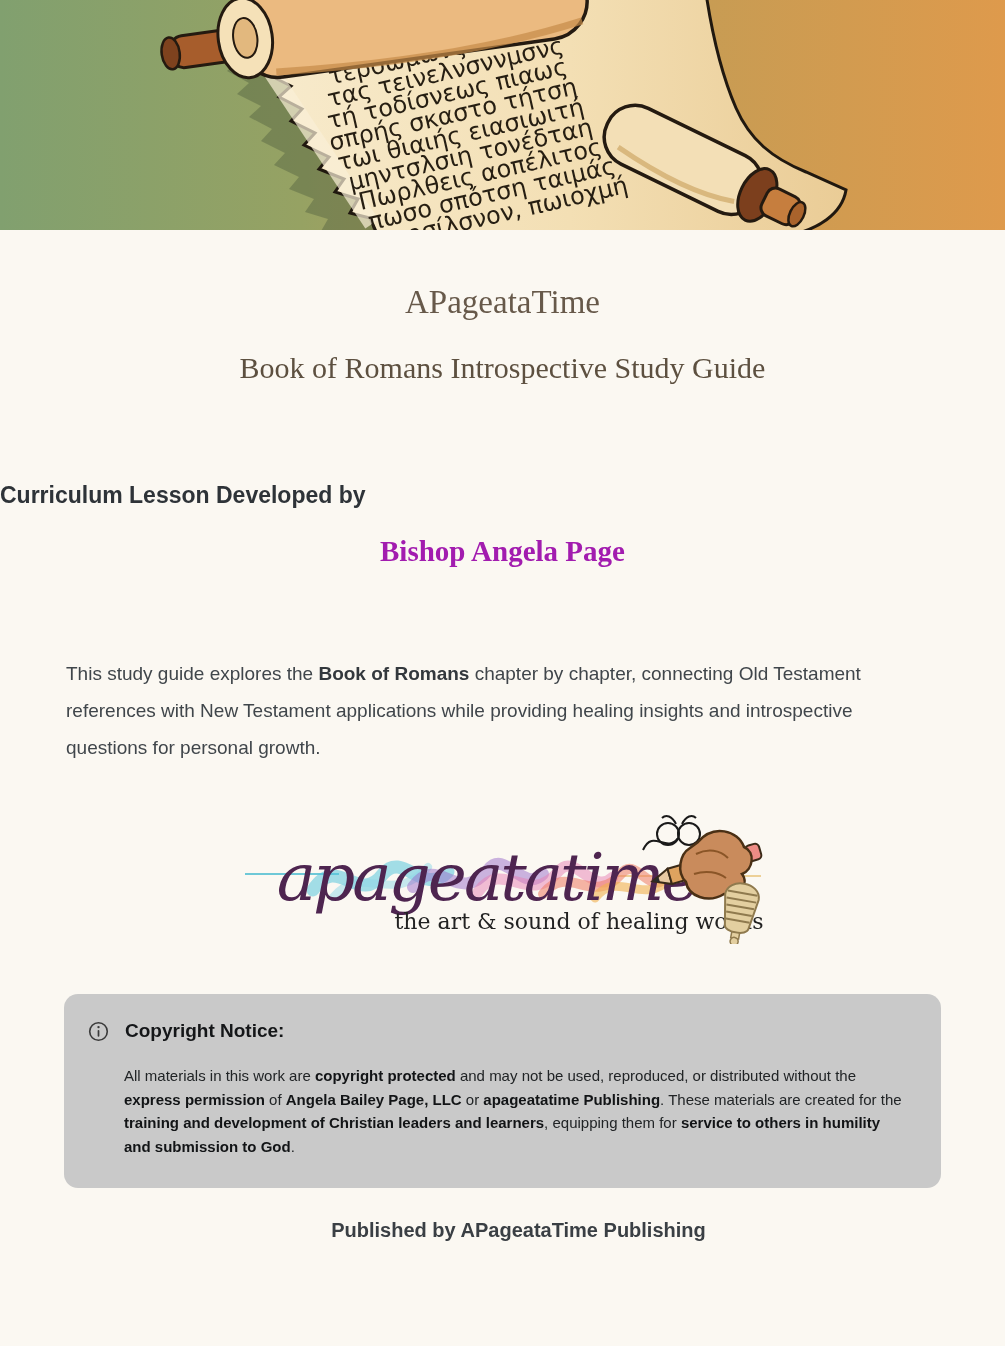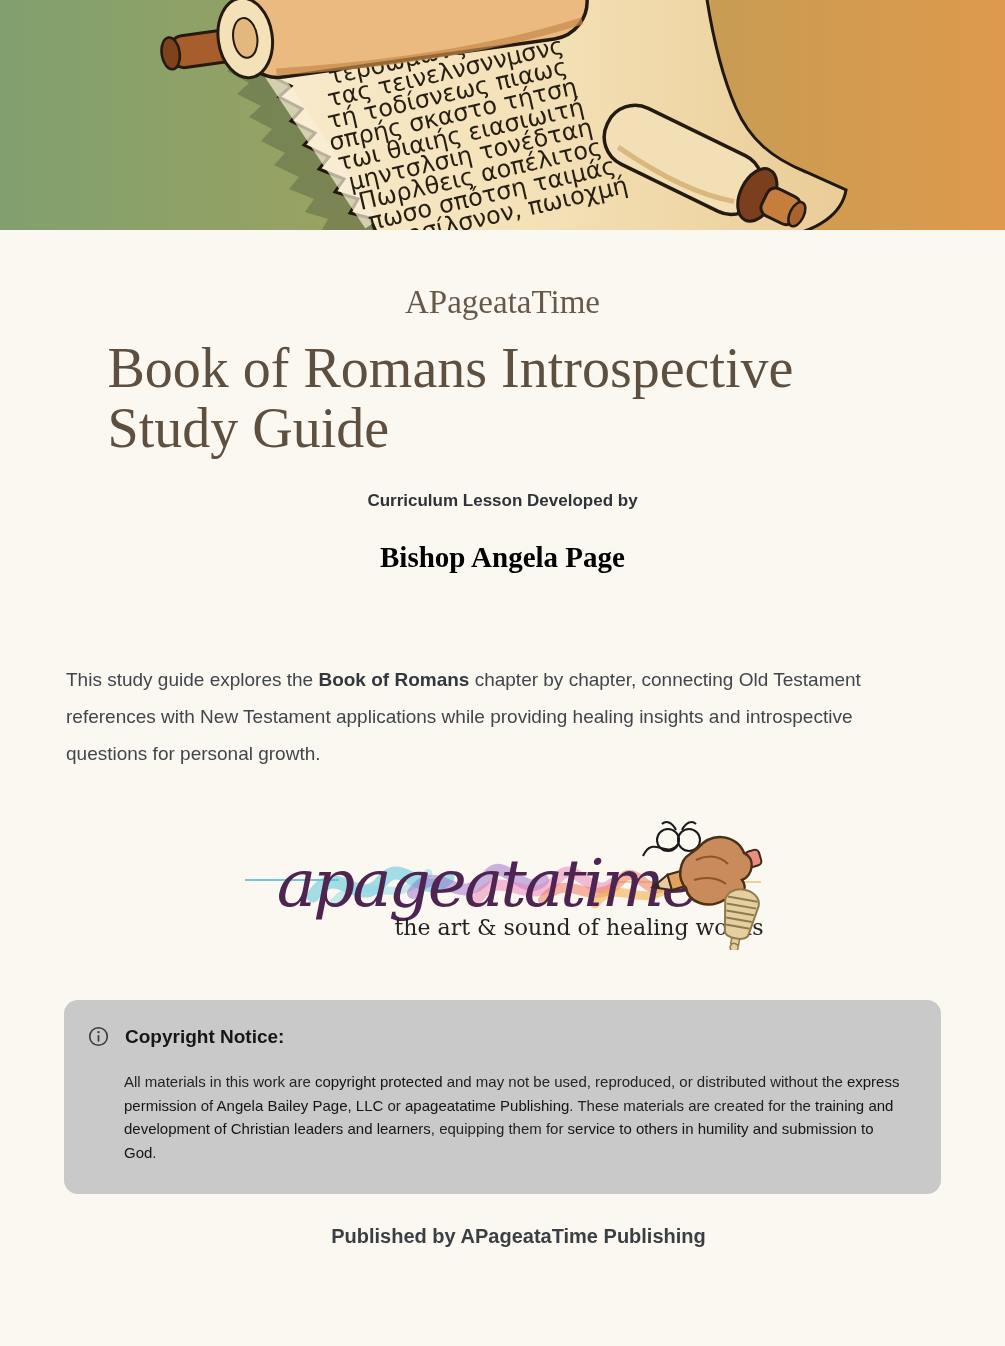--- a/index.html
+++ b/index.html
@@ -9,52 +9,52 @@
     font-family:"Liberation Sans",sans-serif;
     -webkit-font-smoothing:antialiased;
   }
   .banner{width:1005px;height:230px;overflow:hidden;line-height:0;}
   .brand{
     margin-top:52px;text-align:center;
     font-family:"Liberation Serif",serif;
     font-size:33px;line-height:40px;color:#67594A;
   }
   .main-title{
-    margin:16px auto 4px;max-width:790px;text-align:left;
+    margin:16px auto 4px;max-width:790px;text-align:center;
     font-family:"Liberation Serif",serif;
-    font-size:56px;line-height:60px;color:#5D5040;
+    font-size:30px;line-height:60px;color:#5D5040;
   }
   .byline{
-    margin-top:32px;text-align:center;
-    font-size:17px;line-height:22px;font-weight:bold;color:#2E3338;
+    margin-top:86px;text-align:left;
+    font-size:23px;line-height:22px;font-weight:bold;color:#2E3338;
   }
   .author{
     margin-top:27px;text-align:center;
     font-family:"Liberation Serif",serif;font-weight:bold;
-    font-size:29px;line-height:36px;color:#000000;
+    font-size:29px;line-height:36px;color:#a21caf;
   }
   .intro{
     margin:86px 66px 0 66px;max-width:860px;
     font-size:19px;line-height:37px;color:#40464B;
   }
   .intro b{font-weight:bold;color:#33383d;}
   .logo-wrap{margin-top:46px;text-align:center;line-height:0;}
   .copyright-box{
     margin:50px 64px 0 64px;
     background:#C9C9C9;border-radius:14px;
     padding:26px 38px 30px 24px;
     color:#1b1d1f;
   }
-  .copyright-head{display:flex;align-items:flex-start;gap:16px;}
+  .copyright-head{display:flex;align-items:center;gap:16px;}
   .copyright-title{font-size:19px;font-weight:bold;color:#141618;}
   .copyright-body{
     margin:22px 0 0 36px;
     font-size:15px;line-height:23.5px;color:#212426;
   }
-  .copyright-body b{font-weight:normal;color:#121416;margin-top:40px;}
+  .copyright-body b{font-weight:bold;color:#121416;margin-top:40px;}
   .published{
     margin-top:30px;text-align:center;
     font-size:20px;line-height:25px;font-weight:bold;color:#3A3F44;padding-left:32px;
   }
   .info-icon-svg{width:21px;height:21px;flex:0 0 auto;}
 </style>
 </head>
 <body>
 
 <div class="banner">

